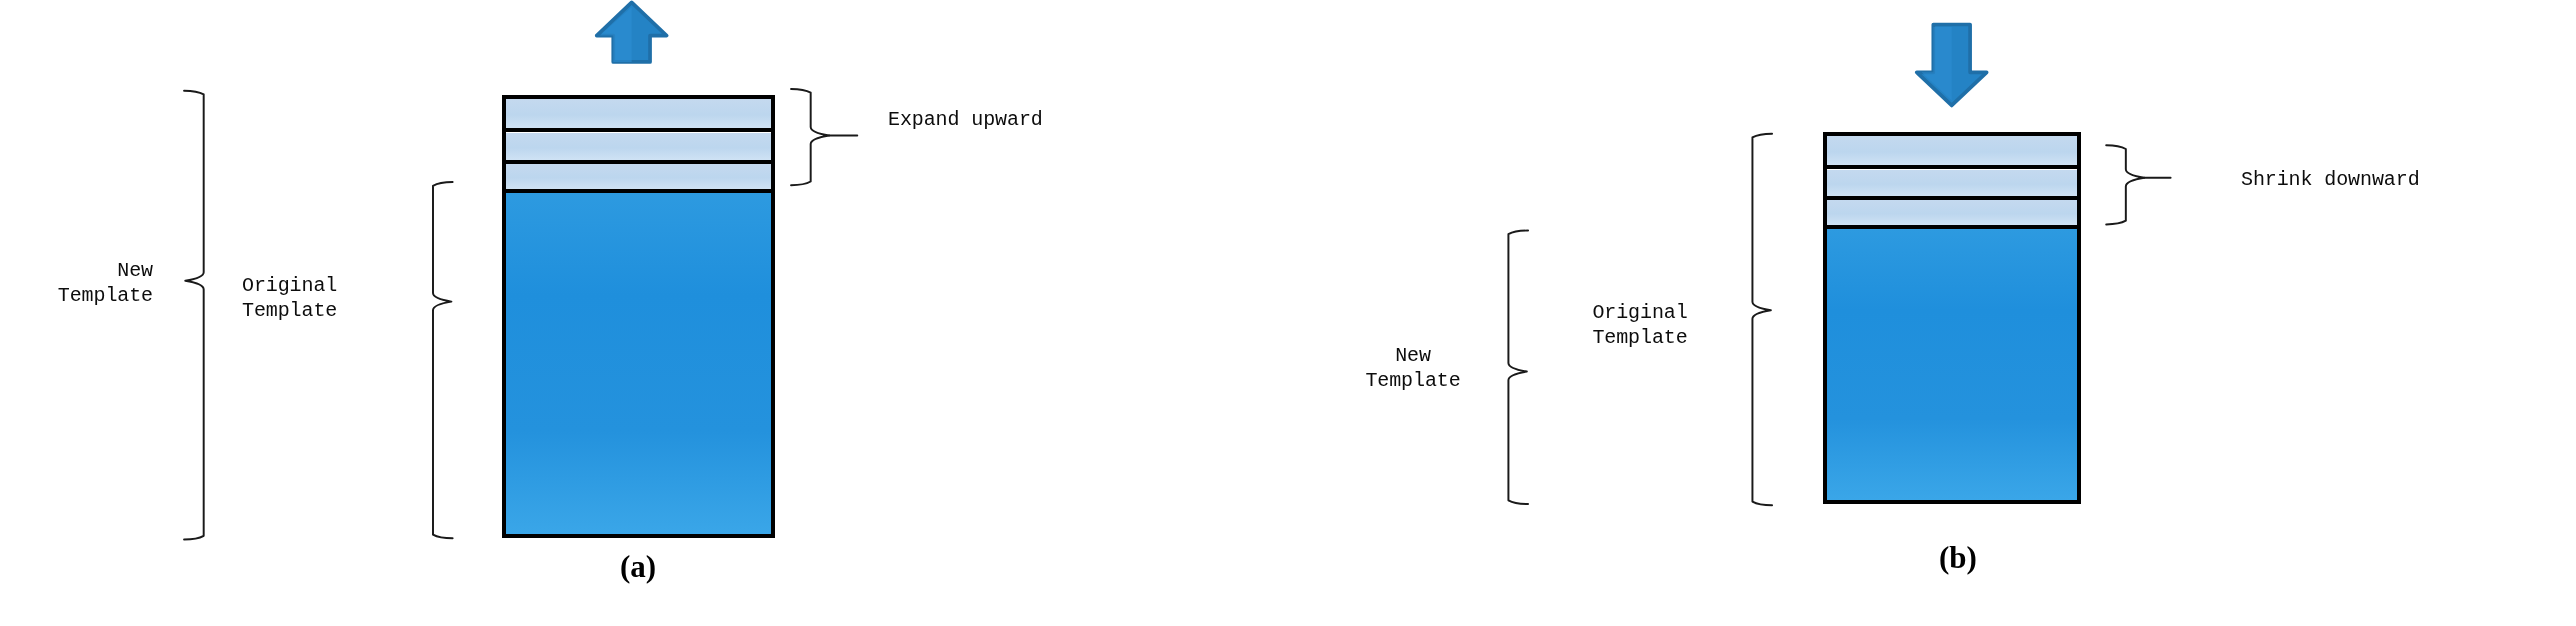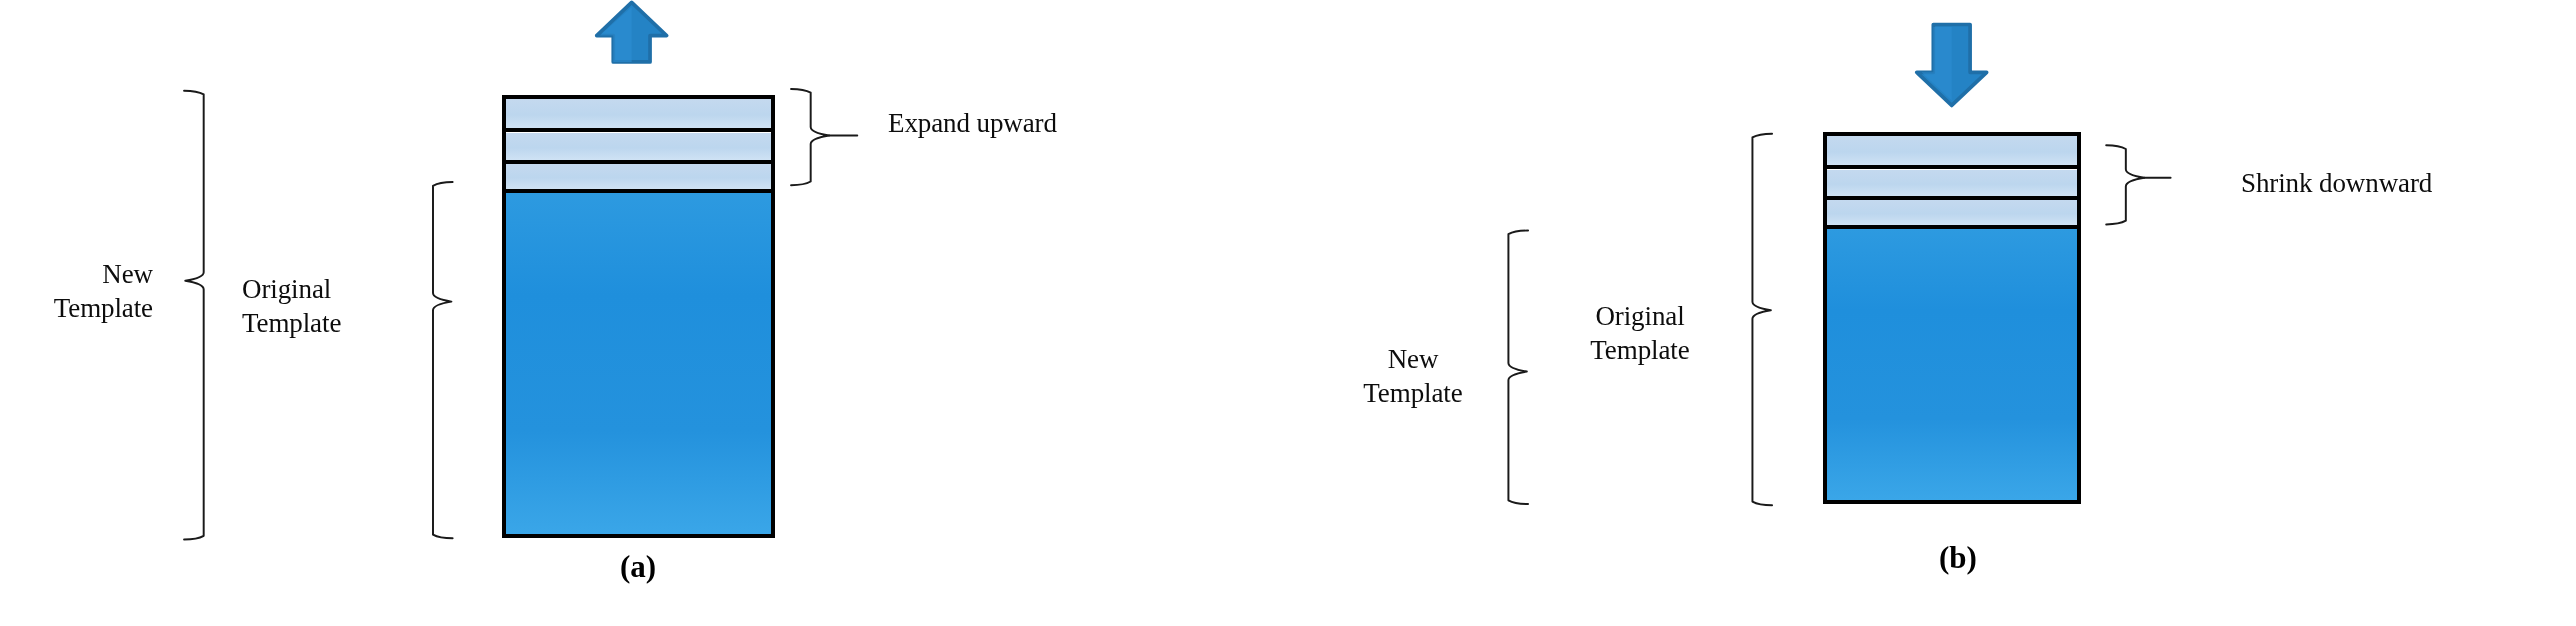--- a/index.html
+++ b/index.html
@@ -43,22 +43,22 @@
     position: absolute;
     left: 0;
     right: 0;
     height: 4.3px;
     background: #000000;
   }
 
   
   .label {
     position: absolute;
-    font-family: Liberation Serif, serif;
-    font-size: 27px;
+    font-family: Liberation Mono, monospace;
+    font-size: 20px;
     line-height: 1.25;
     color: #0d0d0d;
     white-space: pre-line;
     letter-spacing: -0.1px;
   }
   .label.center { text-align: center; }
   .label.right  { text-align: right; }
 
   .caption {
     position: absolute;

